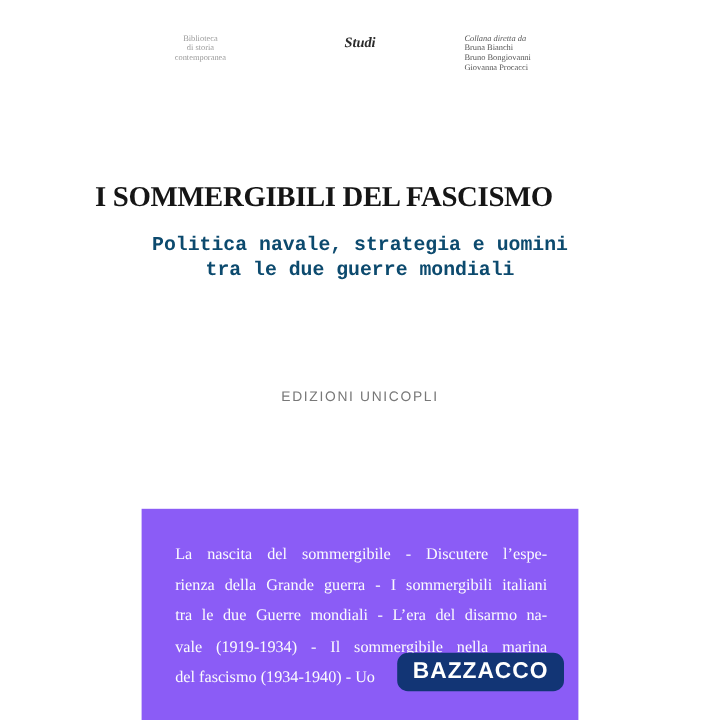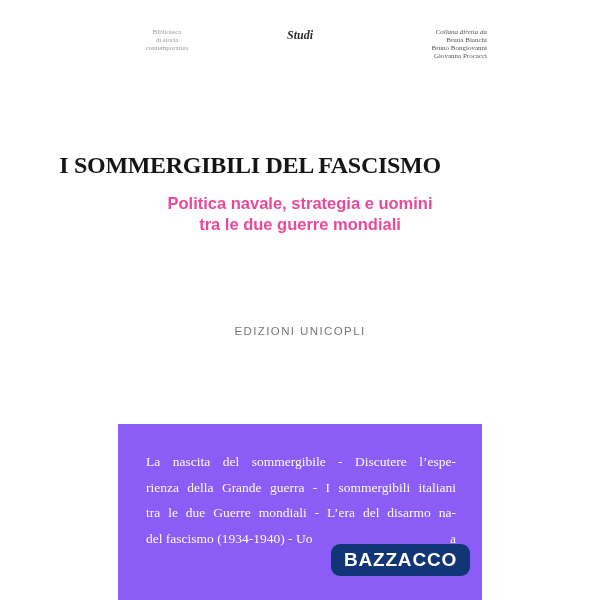--- a/index.html
+++ b/index.html
@@ -15,40 +15,40 @@
     text-align: center; font-size: 7px; line-height: 8px;
     color: #9b9b9b; font-family: "Liberation Serif", serif;
   }
   .series-center {
     position: absolute; left: 0; top: 28px; width: 600px;
     text-align: center; font-size: 12px; font-style: italic; font-weight: bold;
     color: #2b2b2b;
   }
   .series-right {
     position: absolute; left: 387px; top: 28px; width: 100px;
-    text-align: right; font-size: 7px; line-height: 8px;
+    text-align: left; font-size: 7px; line-height: 8px;
     color: #555555; font-family: "Liberation Serif", serif;
   }
   .series-right .line-italic { font-style: italic; }
 
   
   .author {
     position: absolute; left: 0; top: 92px; width: 600px;
     text-align: center; font-family: "Liberation Sans", sans-serif;
     font-size: 17px; color: #4a4a4a; letter-spacing: 0.4px;
   }
   .title {
     position: absolute; left: 0; top: 152px; width: 500px;
     text-align: center; font-family: "Liberation Serif", serif;
-    font-size: 24px; font-weight: bold; color: #151515; letter-spacing: -0.3px;
+    font-size: 24px; font-weight: bold; color: #151515; letter-spacing: -0.3px; padding-left: 20px;
   }
   .subtitle {
     position: absolute; left: 0; top: 193px; width: 600px;
-    text-align: center; font-family: Liberation Sans, sans-serif;
-    font-size: 16.5px; font-weight: bold; color: #ec4899; line-height: 21px;
+    text-align: center; font-family: Liberation Mono, monospace;
+    font-size: 16.5px; font-weight: bold; color: #0c4a6e; line-height: 21px;
   }
 
   
   .publisher {
     position: absolute; left: 0; top: 325px; width: 600px;
     text-align: center; font-family: "Liberation Sans", sans-serif;
     font-size: 11.5px; color: #787878; letter-spacing: 1.4px;
   }
 
   
@@ -100,20 +100,21 @@
     <div>Politica navale, strategia e uomini</div>
     <div>tra le due guerre mondiali</div>
   </div>
 
   <div class="publisher">EDIZIONI UNICOPLI</div>
 
   <div class="blurb-panel">
     <div class="blurb-line">La nascita del sommergibile - Discutere l’espe-</div>
     <div class="blurb-line">rienza della Grande guerra - I sommergibili italiani</div>
     <div class="blurb-line">tra le due Guerre mondiali - L’era del disarmo na-</div>
+    <div class="blurb-line">vale (1919-1934) - Il sommergibile nella marina</div>
     <div class="blurb-line-last">
       <span>del fascismo (1934-1940) - Uo</span>
       <span>a</span>
     </div>
     <div class="badge">
       <span>BAZZACCO</span>
     </div>
   </div>
 
 </div>

